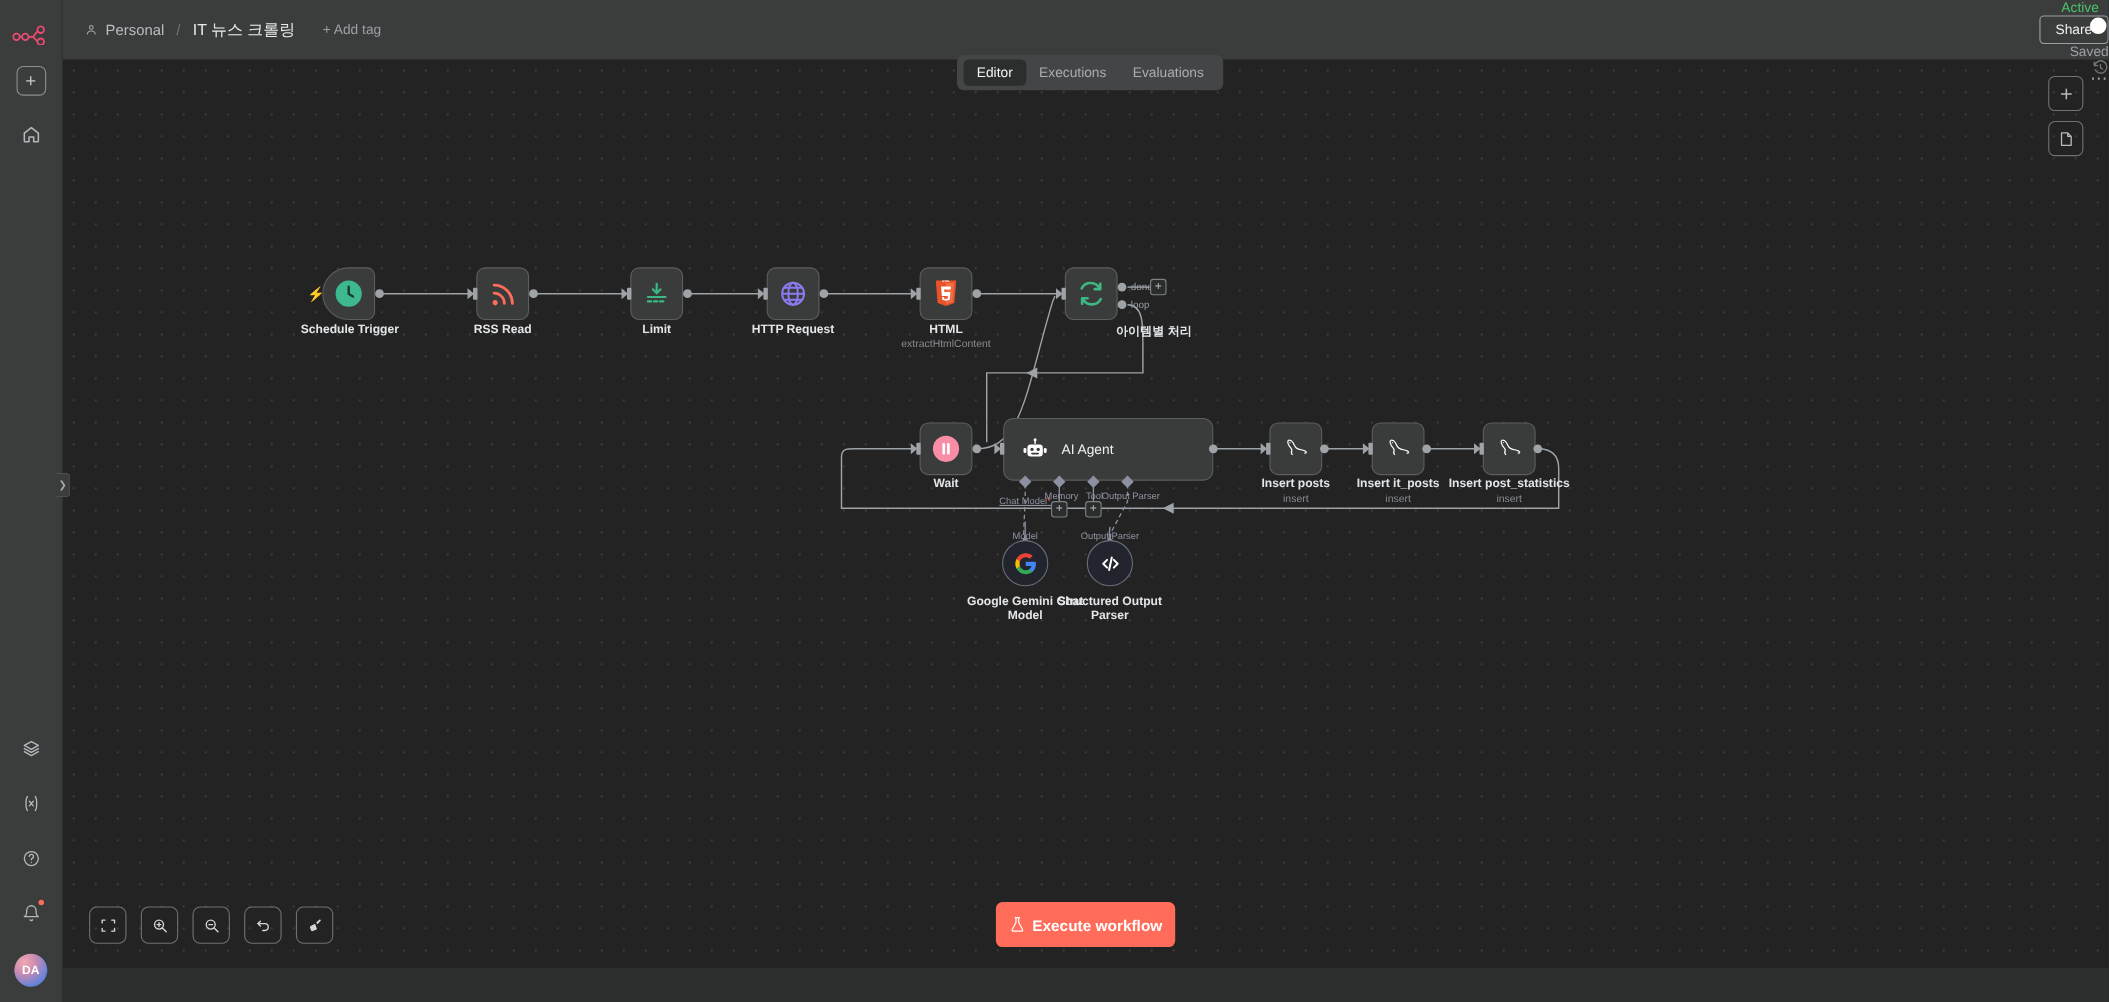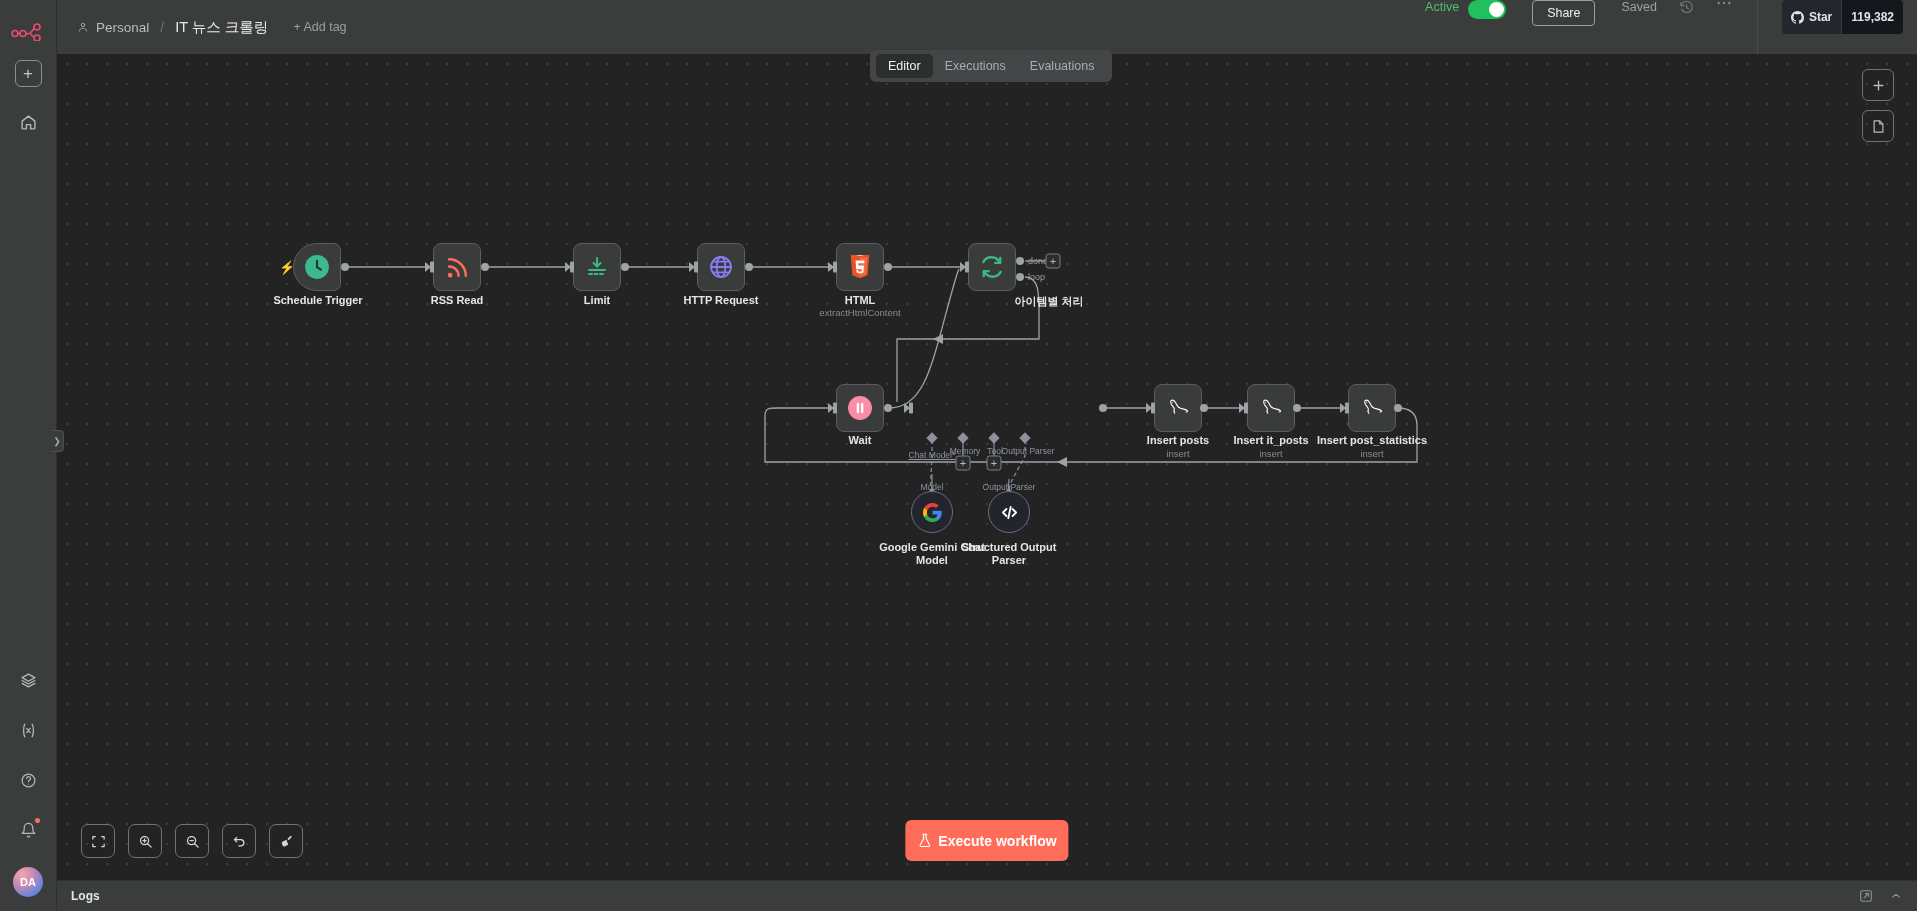--- a/index.html
+++ b/index.html
@@ -53,21 +53,21 @@
     background: #3b3c3c;
     display: flex; align-items: center;
     padding: 0 0 0 20px;
     z-index: 30;
   }
   .crumb { display: flex; align-items: center; gap: 7px; font-size: 13.5px; color: #b9bdc2; }
   .crumb .person { color: #9aa0a6; font-size: 12px; }
   .crumb-sep { color: #6e7276; margin: 0 4px; font-size: 14px;}
   .wf-title { color: #e8eaed; font-size: 14.5px; font-weight: 500; }
   .add-tag { color: #9aa0a6; font-size: 12.5px; margin-left: 18px; cursor: pointer; }
-  .top-right { margin-left: auto; display: flex; align-items: flex-start; gap: 0; height: 100%; padding-right: 0; }
+  .top-right { margin-left: auto; display: flex; align-items: flex-end; gap: 0; height: 100%; padding-right: 0; flex-direction: column; }
   .active-label { color: #4ac26b; font-size: 12.5px; margin-right: 9px; }
   .toggle {
     width: 38px; height: 19px; border-radius: 10px; background: #20c15c;
     position: relative; cursor: pointer;
   }
   .toggle .knob {
     position: absolute; right: 2px; top: 2px; width: 15px; height: 15px;
     border-radius: 50%; background: #fff;
   }
   .share-btn {
@@ -502,20 +502,35 @@
           <rect x="9" y="7.2" width="2.2" height="9.6" rx="1" fill="#fff"></rect>
           <rect x="12.9" y="7.2" width="2.2" height="9.6" rx="1" fill="#fff"></rect>
         </svg>
       </span>
     </div>
     <div class="port-arrow" style="left:777px; top:354px;"></div>
     <div class="port-in" style="left:778px; top:354px;"></div>
     <div class="port" style="left:831px; top:354px;"></div>
     <div class="node-label" style="left:803px; top:380px;">Wait</div>
 
+    <div class="agent-node" style="left:855px; top:326px; width:191px; height:57px;">
+      <span class="ic">
+        <svg width="24" height="24" viewBox="0 0 24 24" fill="#fff">
+          <rect x="5" y="7" width="14" height="11" rx="3"></rect>
+          <rect x="1.5" y="10.2" width="2.6" height="4.6" rx="1.2"></rect>
+          <rect x="19.9" y="10.2" width="2.6" height="4.6" rx="1.2"></rect>
+          <rect x="11.3" y="3.2" width="1.4" height="3.4" rx="0.7"></rect>
+          <circle cx="12" cy="2.8" r="1.4"></circle>
+          <circle cx="9.2" cy="11.6" r="1.5" fill="#3a3b3b"></circle>
+          <circle cx="14.8" cy="11.6" r="1.5" fill="#3a3b3b"></circle>
+          <rect x="8.4" y="14.6" width="7.2" height="1.5" rx="0.75" fill="#3a3b3b"></rect>
+        </svg>
+      </span>
+      <span class="agent-title">AI Agent</span>
+    </div>
     <div class="port-arrow" style="left:853px; top:354px;"></div>
     <div class="port-in" style="left:854px; top:354px;"></div>
     <div class="port" style="left:1046px; top:354px;"></div>
 
     <div class="diamond" style="left:875px; top:384px;"></div>
     <div class="diamond" style="left:906px; top:384px;"></div>
     <div class="diamond" style="left:937px; top:384px;"></div>
     <div class="diamond" style="left:968px; top:384px;"></div>
     <div class="sub-label" style="left:875px; top:396px;text-decoration:underline;">
       <span>Chat Model</span><span class="req-star">*</span>
@@ -673,31 +688,14 @@
       <span class="ic">
         <svg width="15" height="17" viewBox="0 0 24 24" fill="none" stroke="#fff" stroke-width="1.8" stroke-linecap="round" stroke-linejoin="round">
           <path d="M9 2h6"></path>
             <path d="M10 2v7L4.5 19.2A1.6 1.6 0 0 0 5.9 21.6h12.2a1.6 1.6 0 0 0 1.4-2.4L14 9V2"></path>
         </svg>
       </span>
       <span>Execute workflow</span>
     </button>
   </div>
 
-  <div class="logsbar">
-    <span class="logs-label">Logs</span>
-    <div class="logs-right">
-      <span class="ic">
-        <svg width="14" height="14" viewBox="0 0 24 24" fill="none" stroke="#8c9196" stroke-width="1.9" stroke-linecap="round" stroke-linejoin="round">
-          <rect x="3" y="3" width="18" height="18" rx="2"></rect>
-            <path d="M9 15l7-7"></path>
-            <path d="M11 8h5v5"></path>
-        </svg>
-      </span>
-      <span class="ic">
-        <svg width="14" height="14" viewBox="0 0 24 24" fill="none" stroke="#8c9196" stroke-width="2" stroke-linecap="round" stroke-linejoin="round">
-          <path d="M6 14l6-5 6 5"></path>
-        </svg>
-      </span>
-    </div>
-  </div>
 
 </div>
 
 </body></html>

